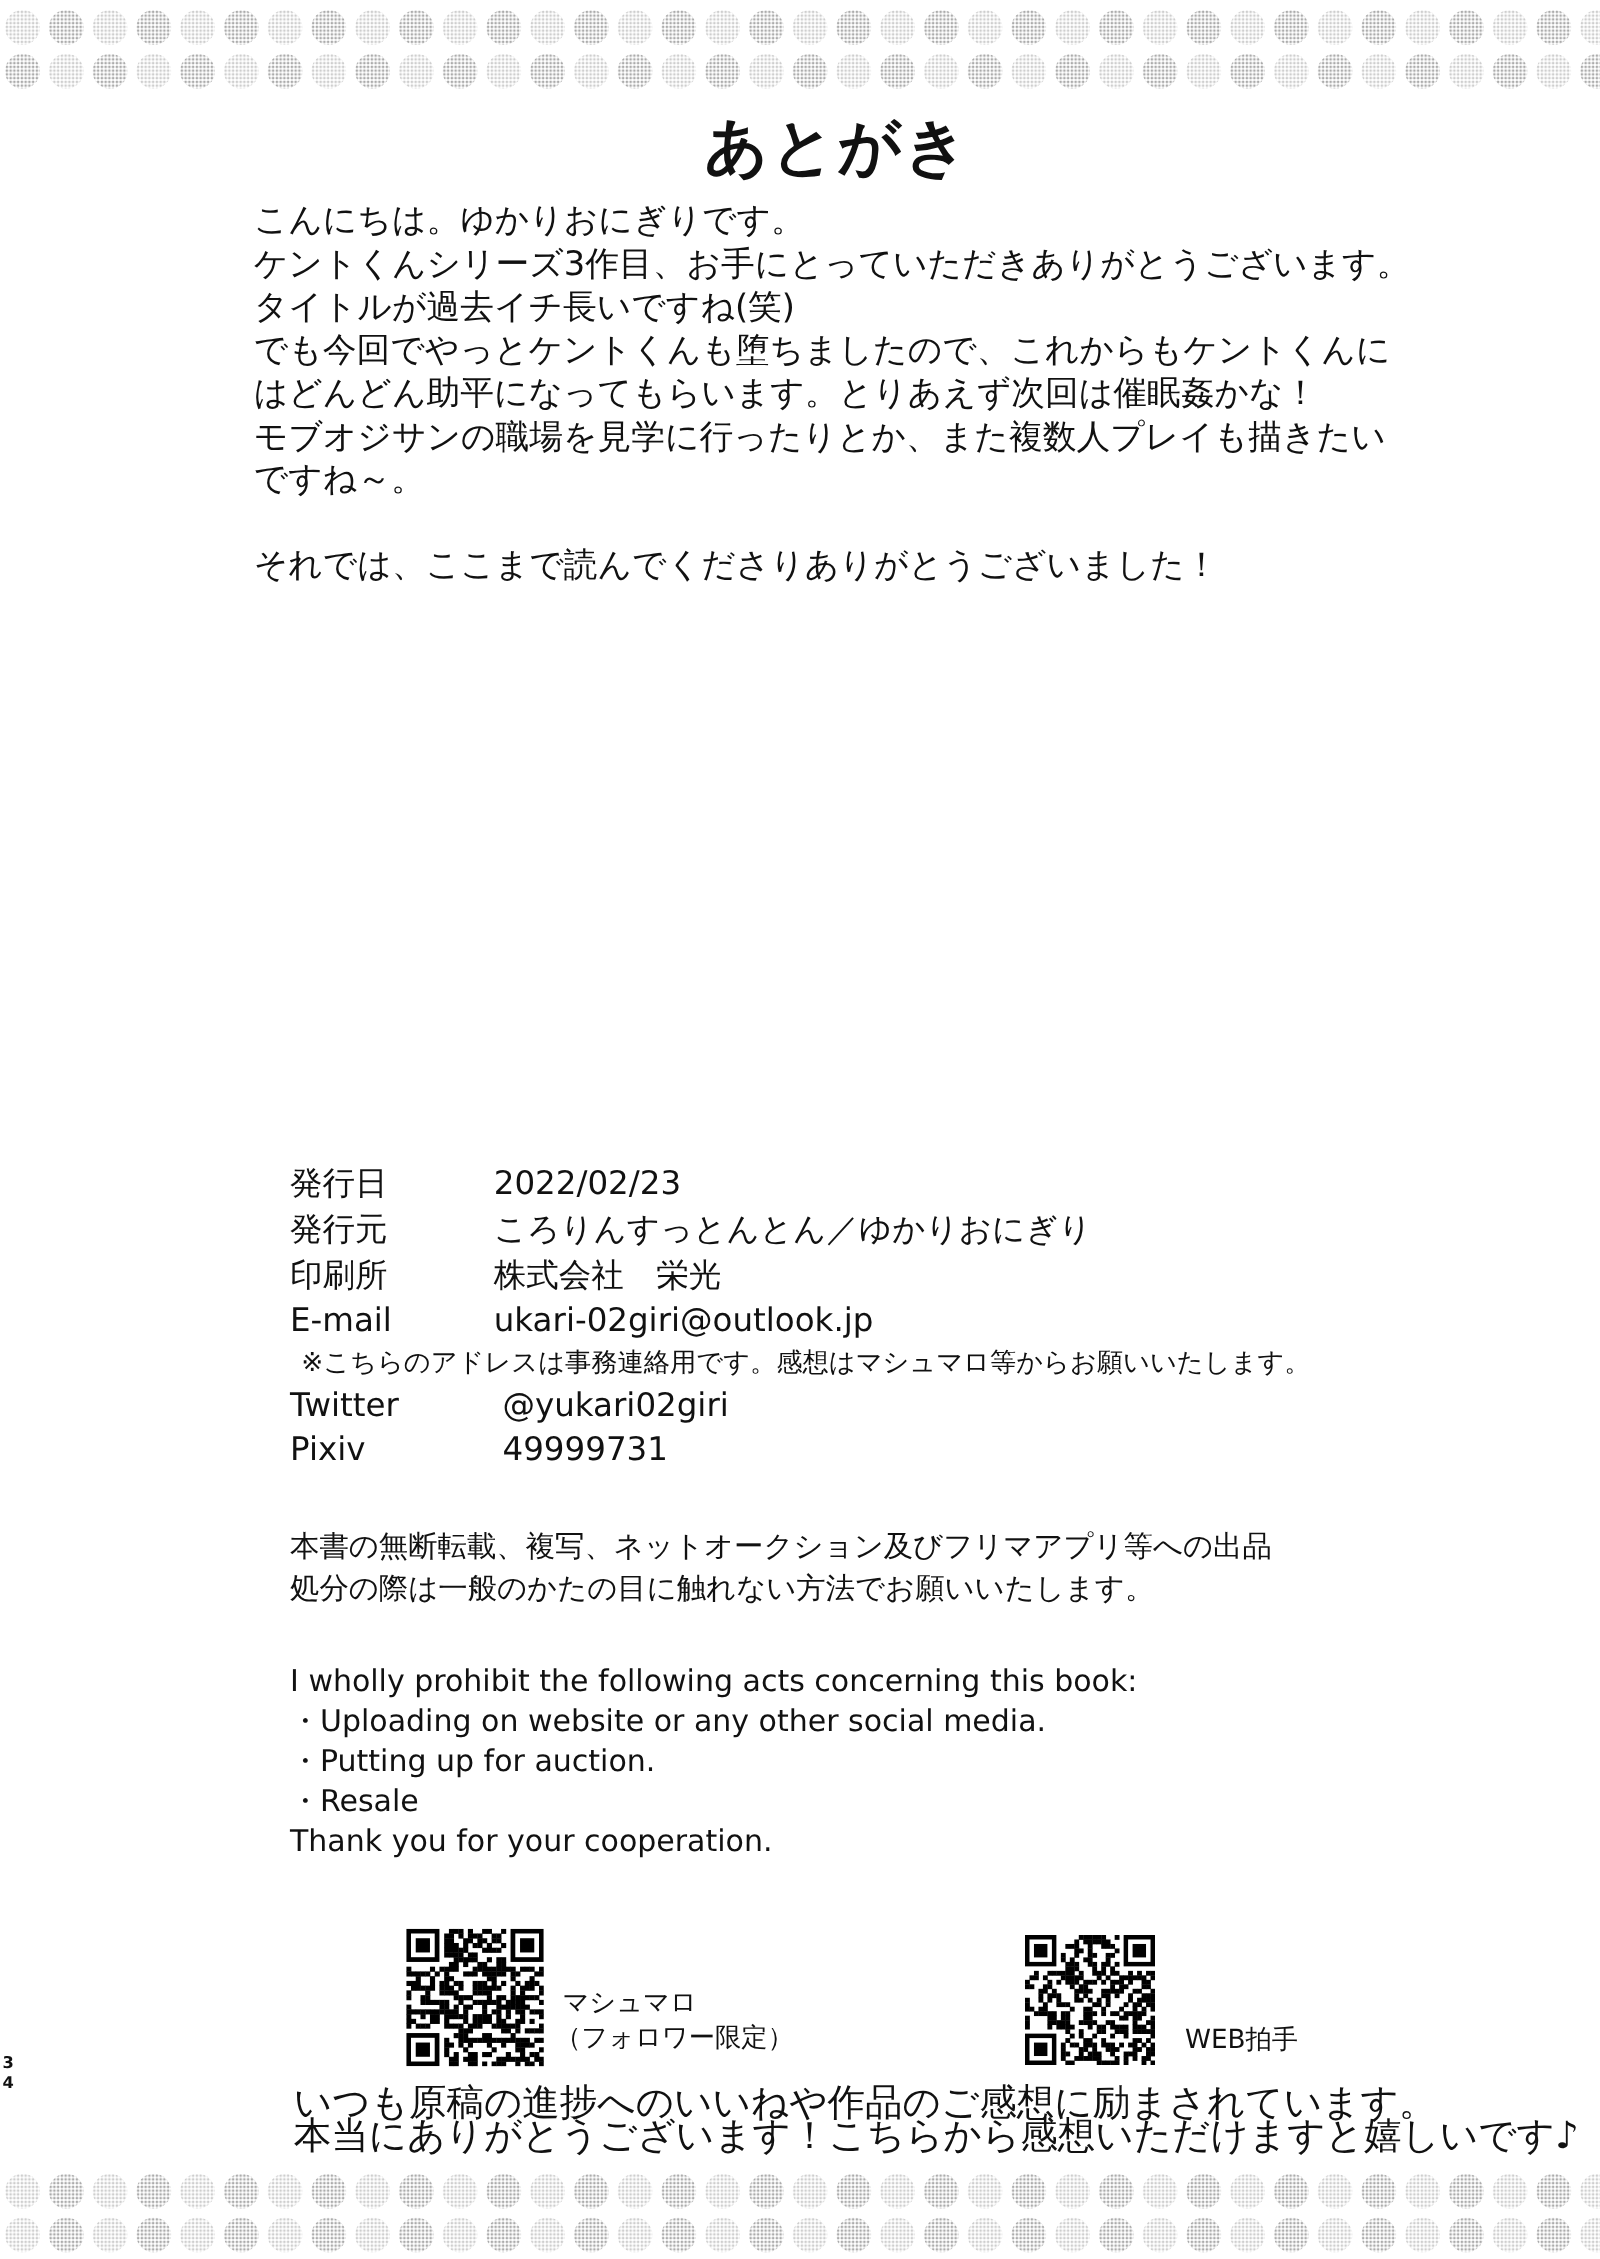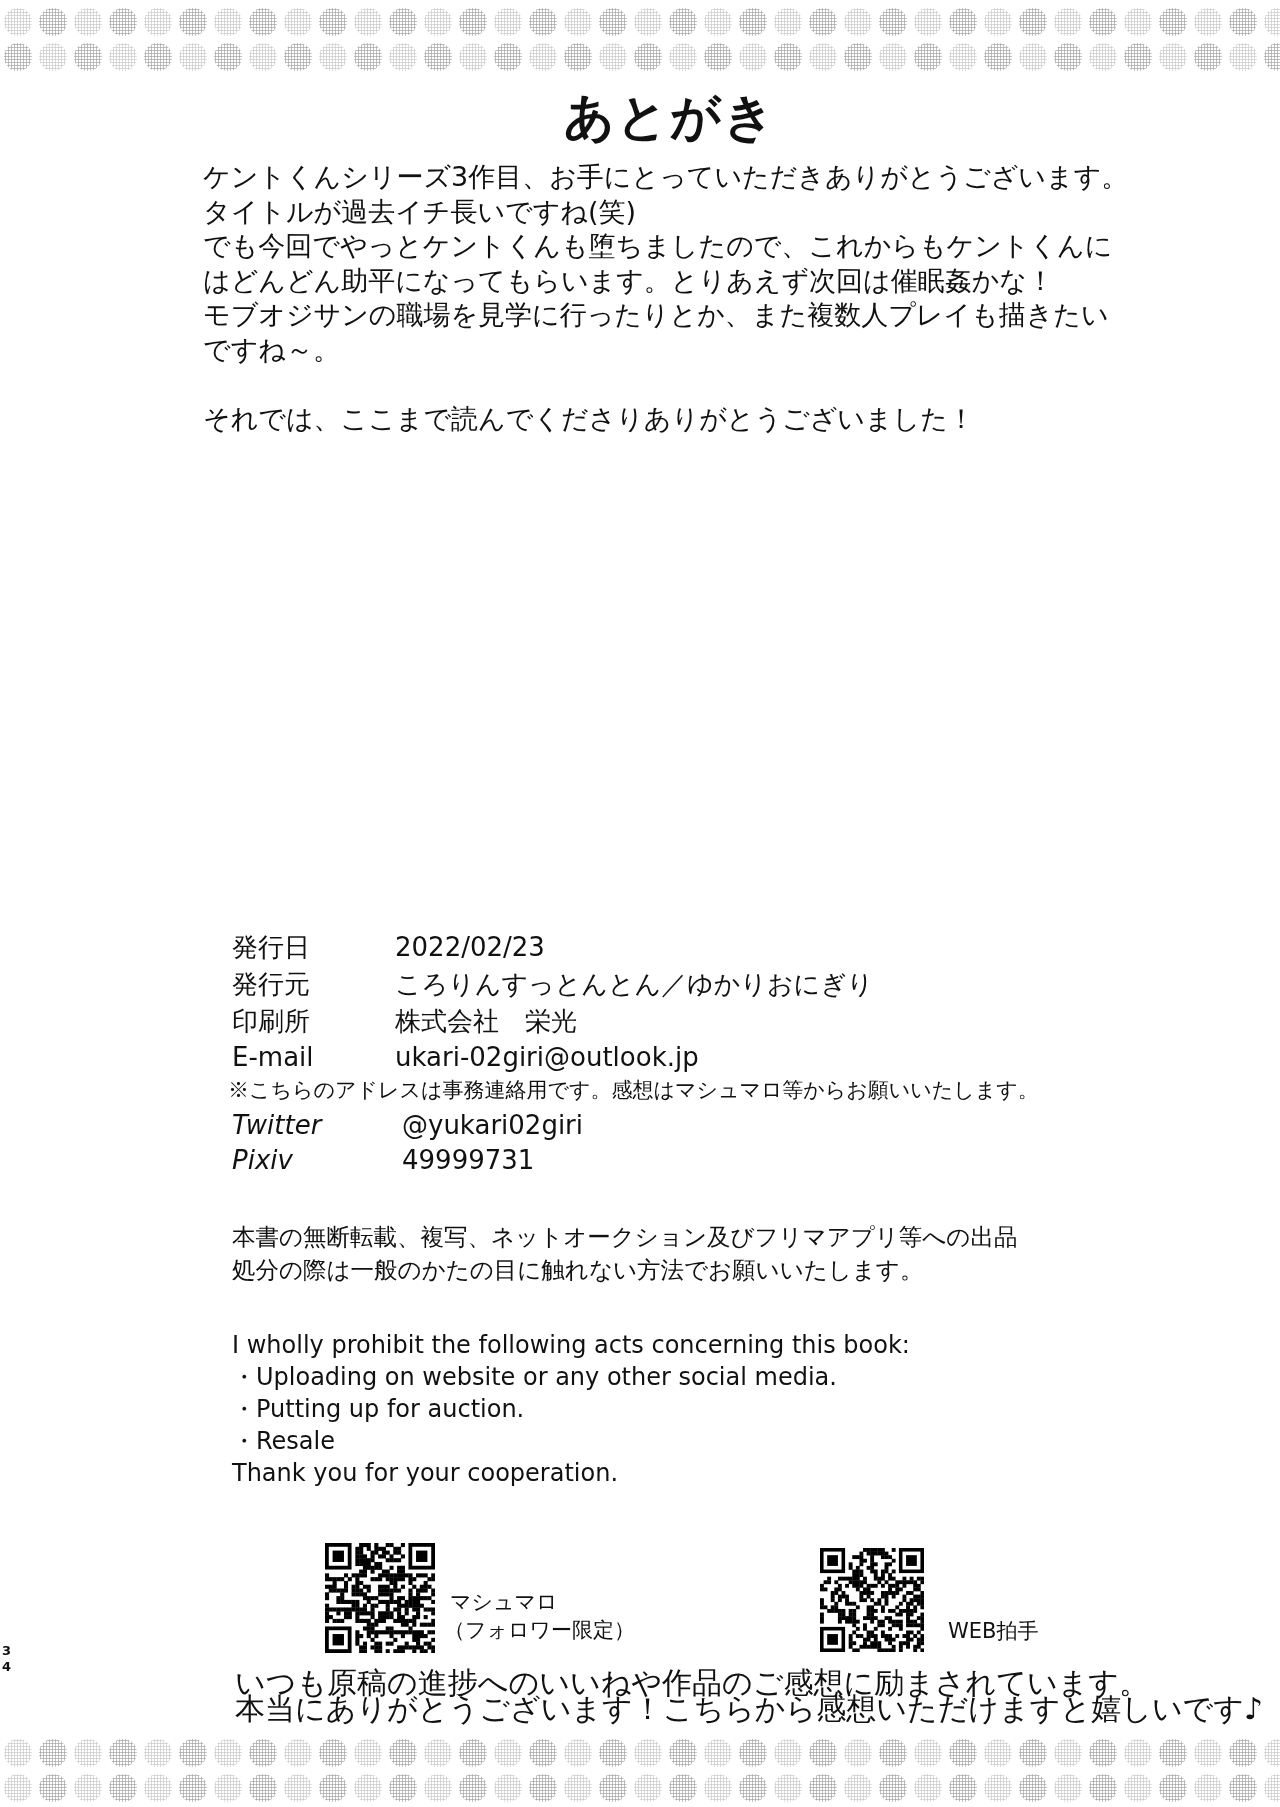--- a/index.html
+++ b/index.html
@@ -11,22 +11,22 @@
          background-image: radial-gradient(circle, rgba(0,0,0,0.55) 0.9px, transparent 1.3px);
          background-size: 3px 3px; }
   .dot.light { opacity: 0.35; }
   .dot.dark { opacity: 0.6; }
   .title { left: 0; width: 1340px; text-align: center; top: 84px; font-size: 50px; font-weight: bold;
            letter-spacing: 2px; }
   .body-text { left: 203px; top: 160px; font-size: 27px; line-height: 34.5px; }
   .body-text div { height: 34.5px; }
   .colophon-row { left: 232px; font-size: 26px; height: 37px; line-height: 37px; }
   .colophon-row .lbl { display: inline-block; width: 163px; }
-  .colophon-row.narrow .lbl { width: 170px; font-style: italic; }
-  .note { left: 228px; font-size: 21px; line-height: 30px; font-family: Liberation Serif, serif; }
+  .colophon-row.narrow .lbl { width: 170px; }
+  .note { left: 241px; font-size: 21px; line-height: 30px; }
   .notice { left: 232px; font-size: 23.5px; line-height: 33px; }
   .eng { left: 232px; font-size: 24px; line-height: 32px; }
   .qr { position: absolute; background: #fff; }
   .qr svg { display: block; }
   .qr-label { font-size: 21px; line-height: 28px; }
   .page-no { left: 2px; top: 1643px; font-size: 13px; font-weight: bold; line-height: 16px; }
   .footer-msg { left: 235px; top: 1670px; font-size: 30px; line-height: 26px; }
 </style>
 </head>
 <body>
@@ -108,20 +108,21 @@
       <div class="dot light" style="left: 1159px;"></div>
       <div class="dot dark" style="left: 1194px;"></div>
       <div class="dot light" style="left: 1229px;"></div>
       <div class="dot dark" style="left: 1264px;"></div>
     </div>
 </div>
 
 <div class="abs title">あとがき</div>
 
 <div class="abs body-text">
+  <div>こんにちは。ゆかりおにぎりです。</div>
   <div>ケントくんシリーズ3作目、お手にとっていただきありがとうございます。</div>
   <div>タイトルが過去イチ長いですね(笑)</div>
   <div>でも今回でやっとケントくんも堕ちましたので、これからもケントくんに</div>
   <div>はどんどん助平になってもらいます。とりあえず次回は催眠姦かな！</div>
   <div>モブオジサンの職場を見学に行ったりとか、また複数人プレイも描きたい</div>
   <div>ですね～。</div>
   <div></div>
   <div>それでは、ここまで読んでくださりありがとうございました！</div>
 </div>
 

